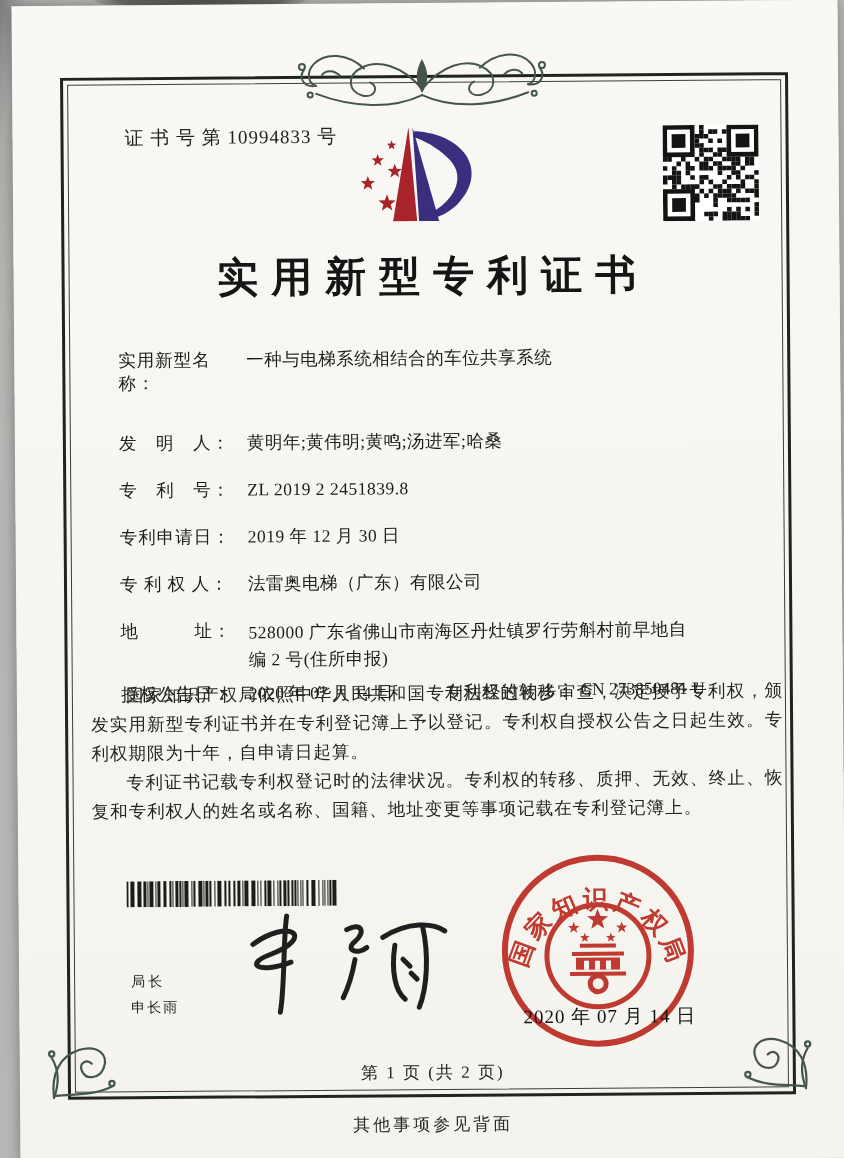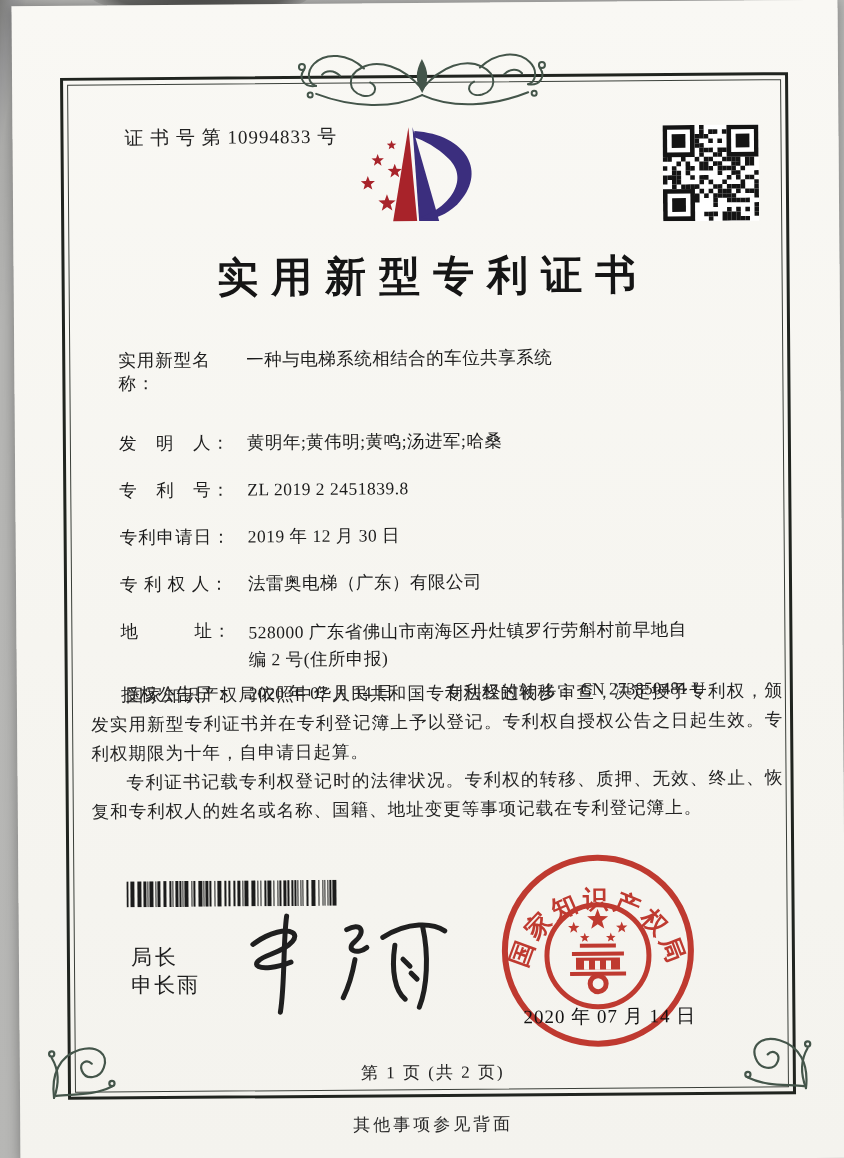--- a/index.html
+++ b/index.html
@@ -30,22 +30,22 @@
   .mb-lg{margin-bottom:37px;} .mb-md{margin-bottom:24px;}
   .addr .fvalue div{line-height:27px;}
   .grant-row{display:flex;}
   .grant-left{display:flex;width:324px;flex:0 0 324px;}
   .grant-right{display:flex;flex:1;}
   .grant-row .flabel2{letter-spacing:1px;}
   .paragraphs{position:absolute;left:74px;top:676px;width:692px;font-size:17.5px;
     line-height:29px;color:#242424;letter-spacing:1px;text-align:justify;}
   .paragraphs p{margin:0;text-indent:2em;}
   .barcode{position:absolute;left:108px;top:876px;width:212px;height:26px;}
-  .director{position:absolute;left:112px;top:938px;font-size:21px;color:#1d1d1d;letter-spacing:3px;}
-  .director .name{margin-top:0;letter-spacing:2px;}
+  .director{position:absolute;left:112px;top:968px;font-size:14px;color:#1d1d1d;letter-spacing:3px;}
+  .director .name{margin-top:8px;letter-spacing:2px;}
   .signature{position:absolute;left:206px;top:898px;width:240px;height:118px;}
   .seal{position:absolute;left:480px;top:850px;width:198px;height:198px;opacity:.93;}
   .seal-date{position:absolute;left:504px;top:1002px;width:220px;font-size:19px;color:#111;
     letter-spacing:1px;z-index:5;}
   .page-info{position:absolute;left:0;top:1058px;width:100%;text-align:center;
     font-size:17px;color:#222;letter-spacing:2px;}
   .back-note{position:absolute;left:0;top:1110px;width:100%;text-align:center;
     font-size:17px;color:#2a2a2a;letter-spacing:3px;}
   .orn-top{position:absolute;left:268px;top:44px;width:284px;height:66px;}
   .orn-bl{position:absolute;left:26px;top:1028px;width:72px;height:72px;}

